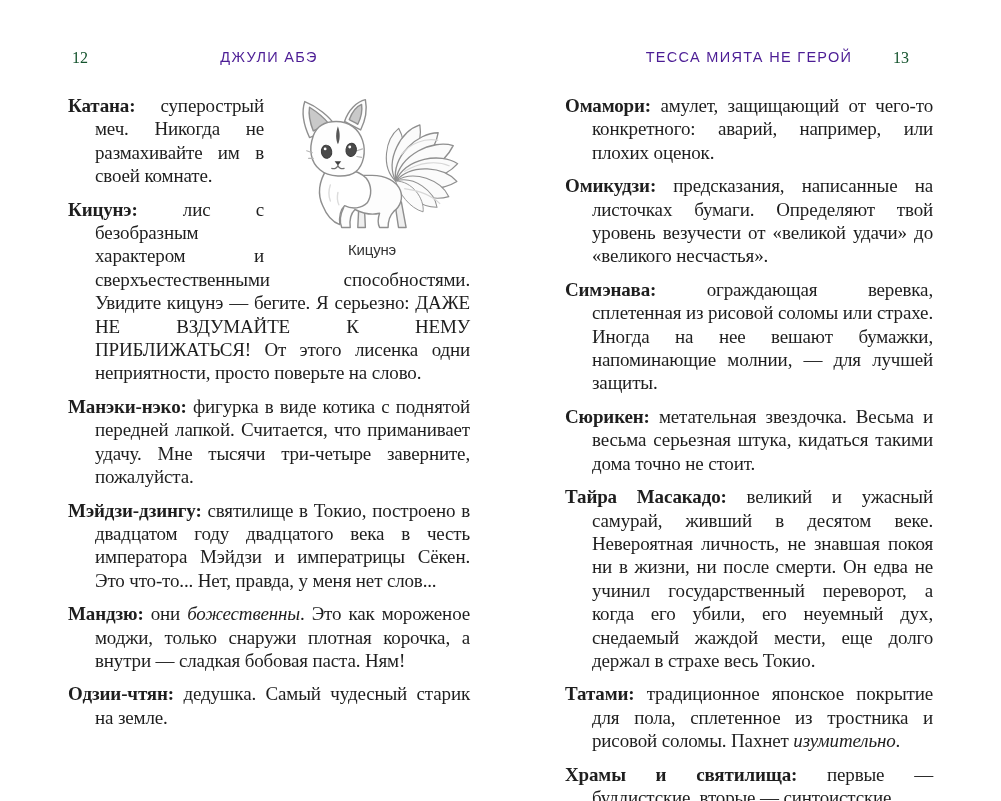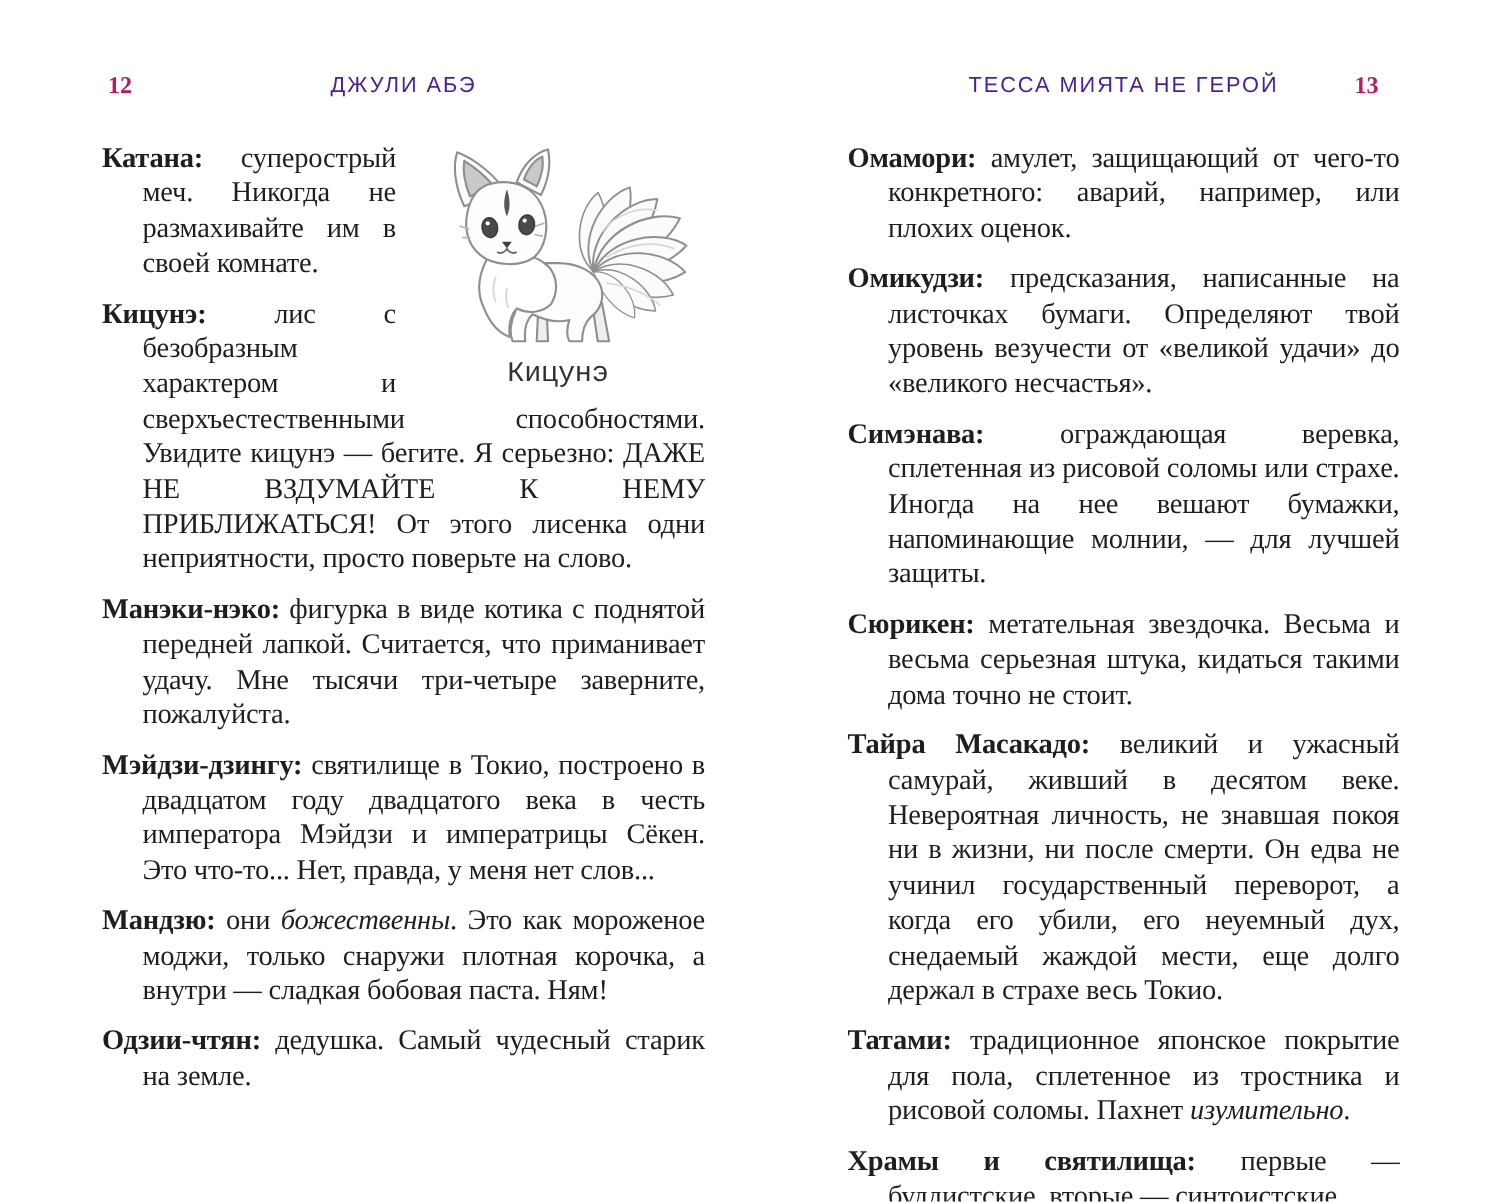--- a/index.html
+++ b/index.html
@@ -30,25 +30,24 @@
     font-family: "Liberation Sans", sans-serif;
     font-size: 14.5px;
     letter-spacing: 1.3px;
     color: #4c1d95;
   }
   .pagenum {
     position: absolute;
     top: 0;
     font-family: "Liberation Serif", serif;
     font-size: 16px;
-    color: #be185d;
-    font-weight: bold;
+    color: #14532d;
   }
   .pagenum.pn-left  { left: 4px; }
-  .pagenum.pn-right { right: 14px; }
+  .pagenum.pn-right { right: 24px; }
 
   
   .page-text {
     position: absolute;
     top: 94px;
     font-size: 19px;
     line-height: 23.4px;
     text-align: justify;
     letter-spacing: -0.15px;
     hyphens: auto;
@@ -74,22 +73,22 @@
     margin: 0 0 3px 10px;
     text-align: center;
   }
   .figure svg {
     display: block;
     width: 196px;
     height: 142px;
     margin: 0 auto;
   }
   .fig-caption {
-    font-family: Liberation Mono, monospace;
-    font-size: 19px;
+    font-family: Liberation Sans, sans-serif;
+    font-size: 15px;
     color: #333333;
     margin-top: 2px;
     text-indent: 0;
   }
 </style>
 </head>
 <body>
 
 <div class="running-head left">
   <span class="pagenum pn-left">12</span>

